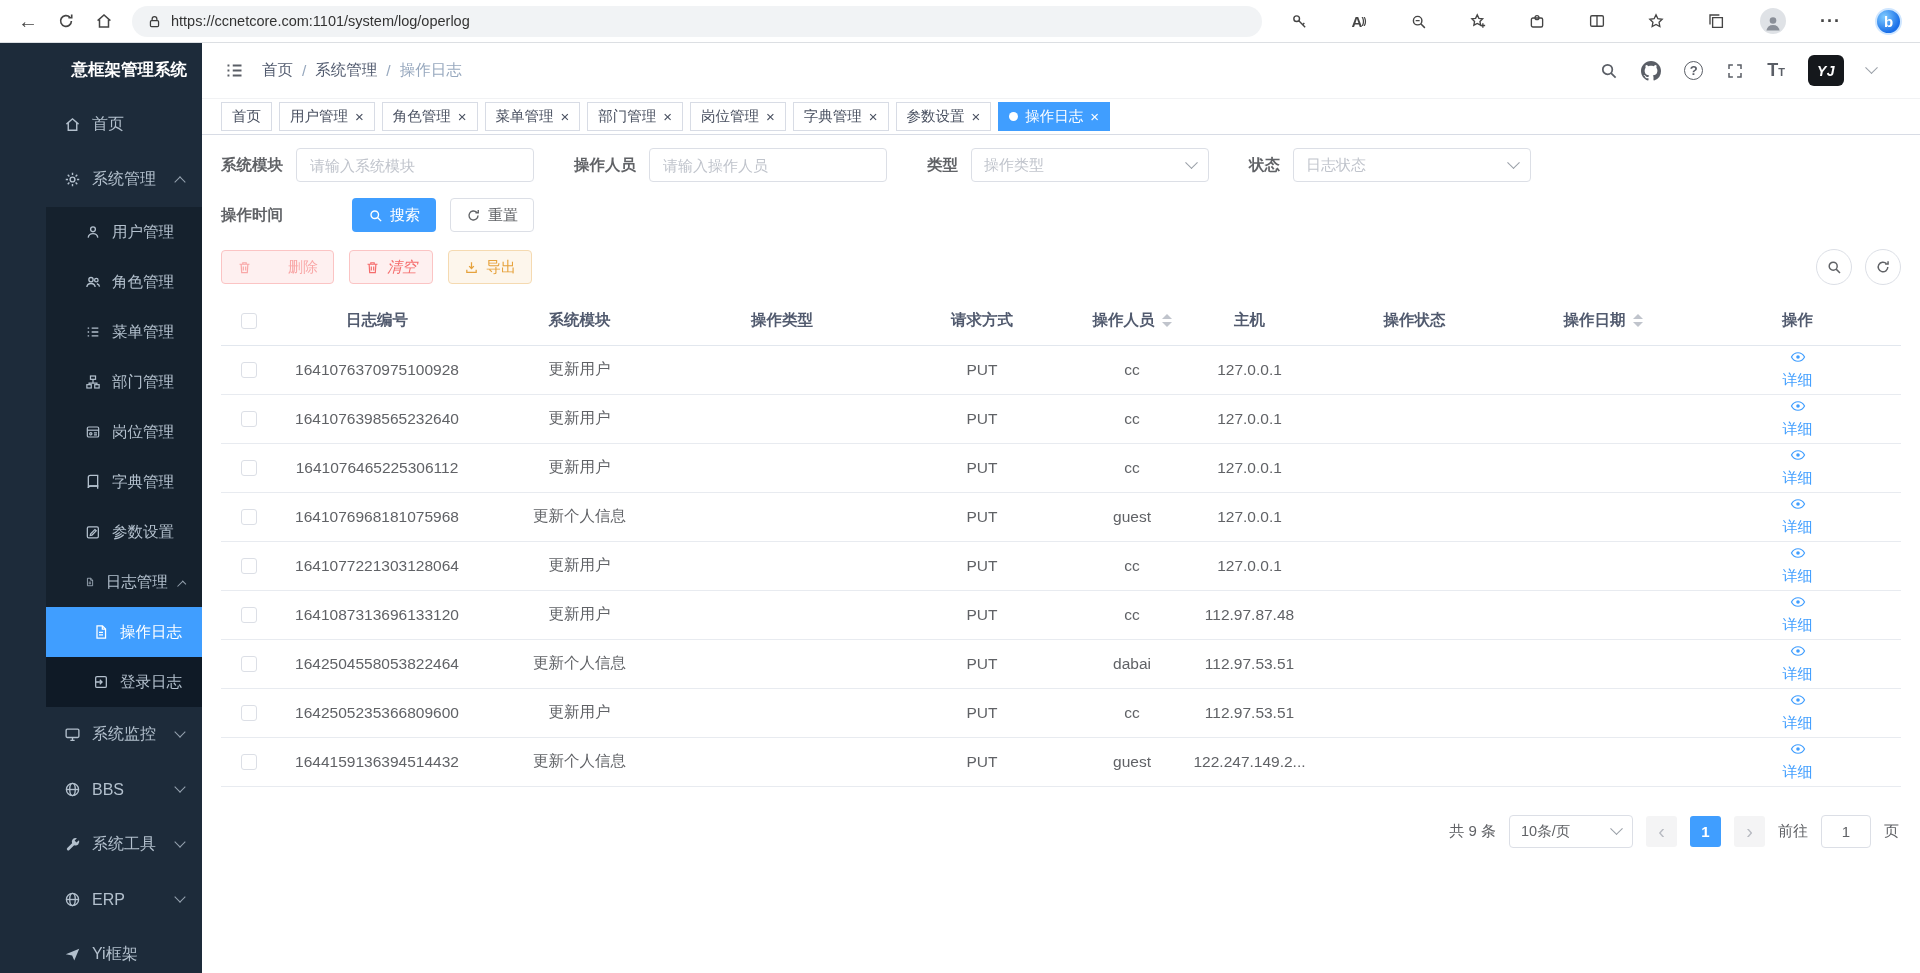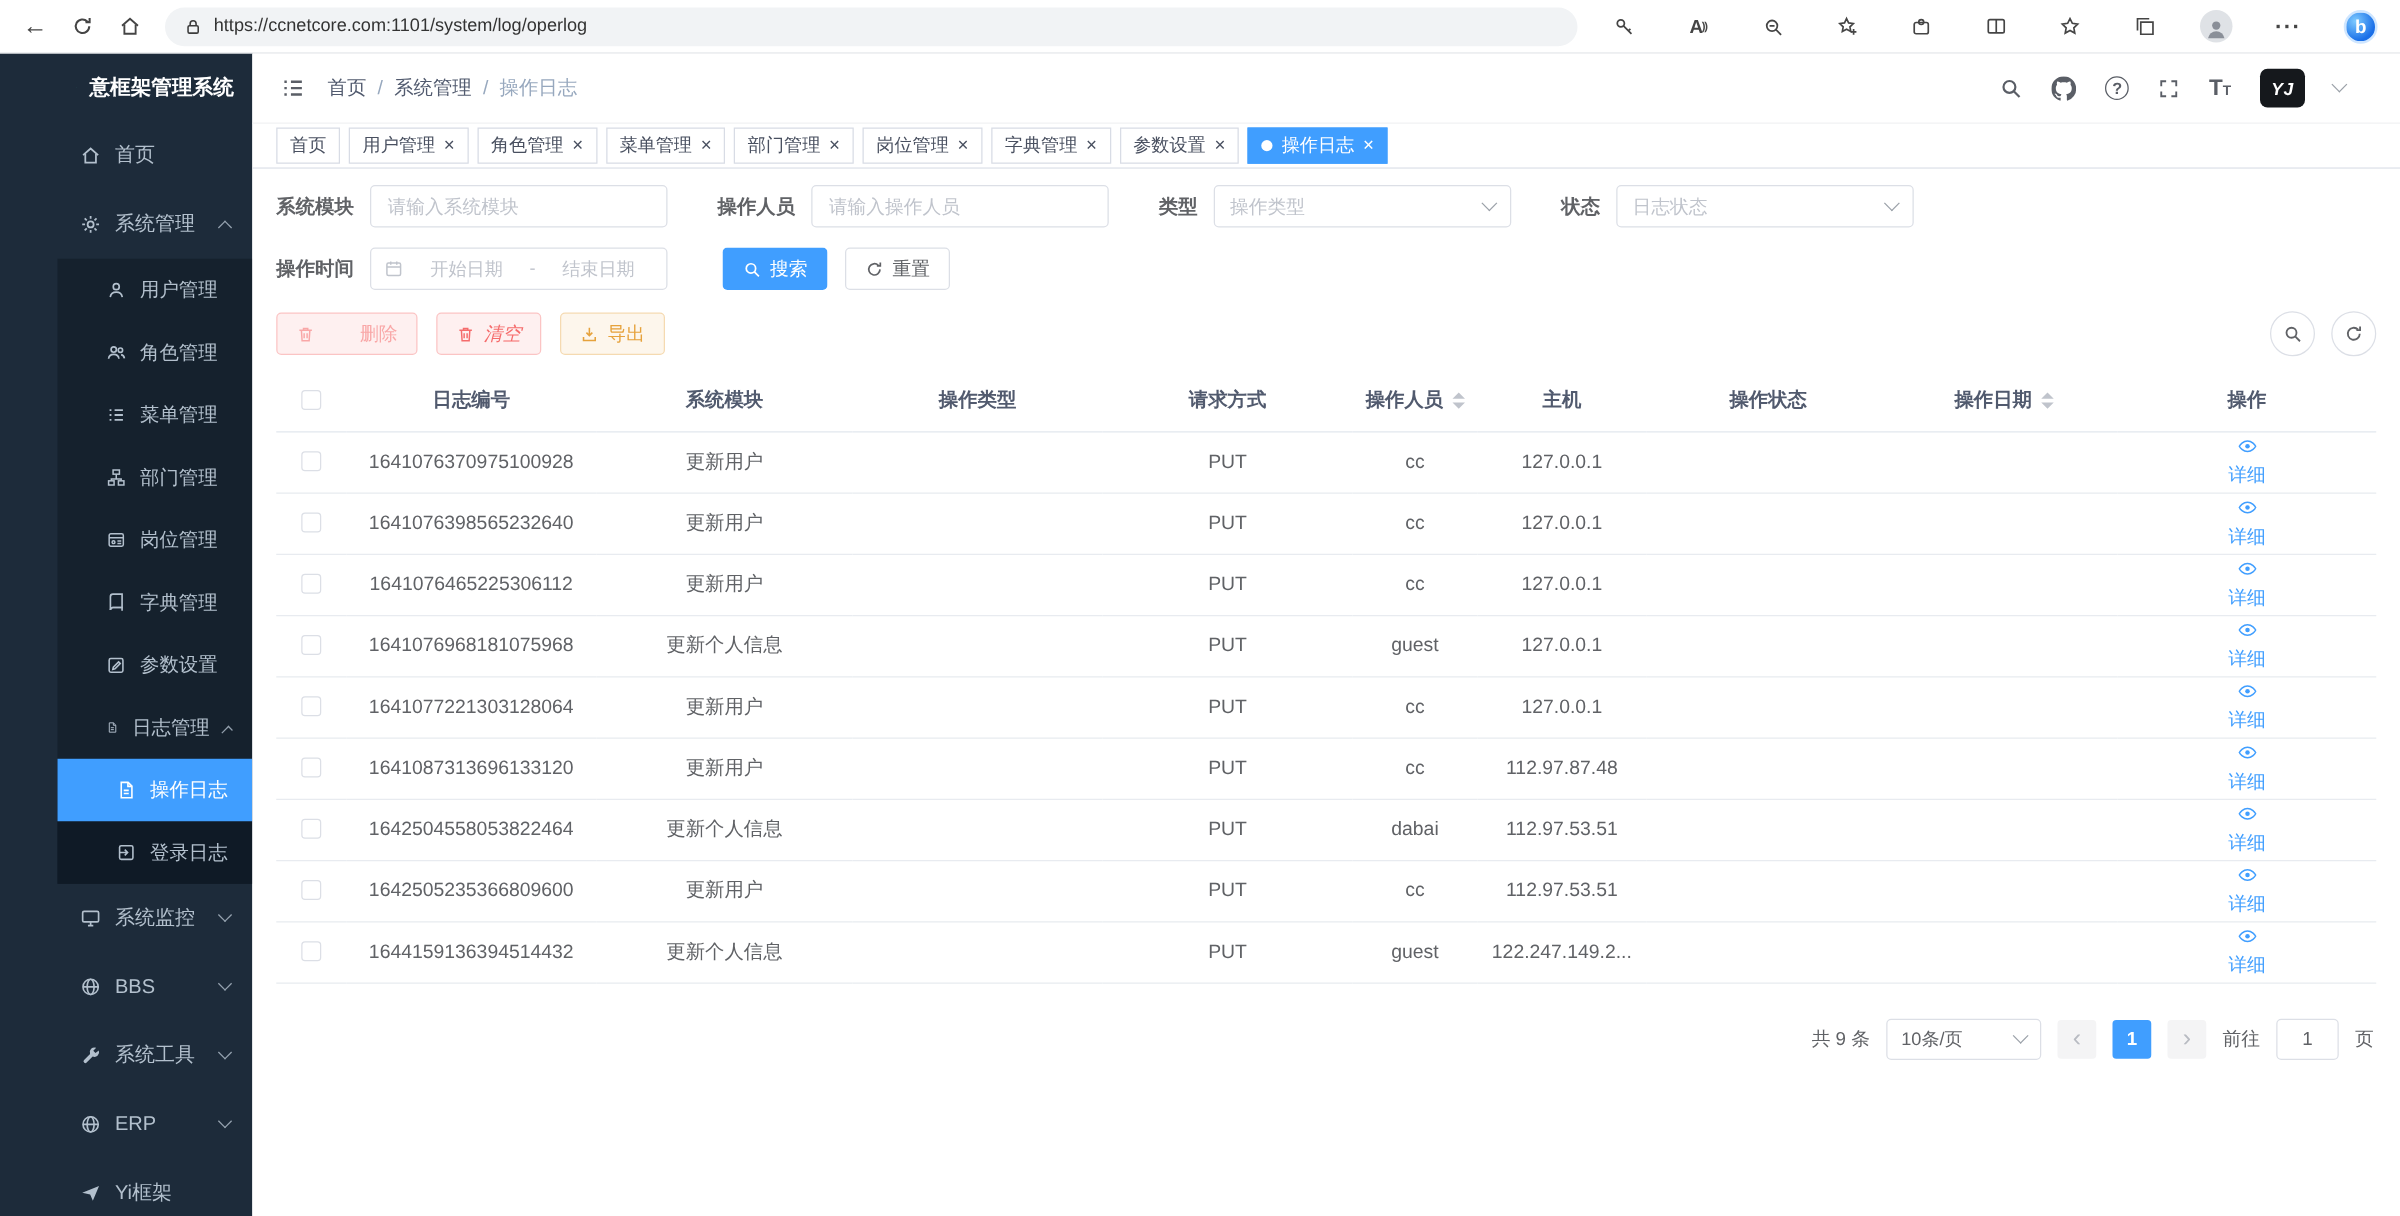--- a/index.html
+++ b/index.html
@@ -531,30 +531,22 @@
         <div class="fgroup">
           <span class="flabel">状态</span>
           <div class="sel">
             <span class="ph">日志状态</span>
             <span class="vchev"></span>
           </div>
         </div>
       </div>
 
       <div class="frow" style="margin-bottom:0">
-        <div class="fgroup" style="margin-right:4px">
+        <div class="fgroup" style="margin-right:16px">
           <span class="flabel">操作时间</span>
-          <div class="dr">
-            <svg class="sv" width="16" height="16">
-                <use href="#i-cal"></use>
-              </svg>
-            <span class="ph">开始日期</span>
-            <span class="dsep">-</span>
-            <span class="ph">结束日期</span>
-          </div>
         </div>
         <button class="btn btn-primary ml40">
           <svg class="sv" width="15" height="15">
               <use href="#i-search"></use>
             </svg>
           <span>搜索</span>
         </button>
         <button class="btn btn-plain ml14">
           <svg class="sv" width="15" height="15">
               <use href="#i-refresh"></use>

